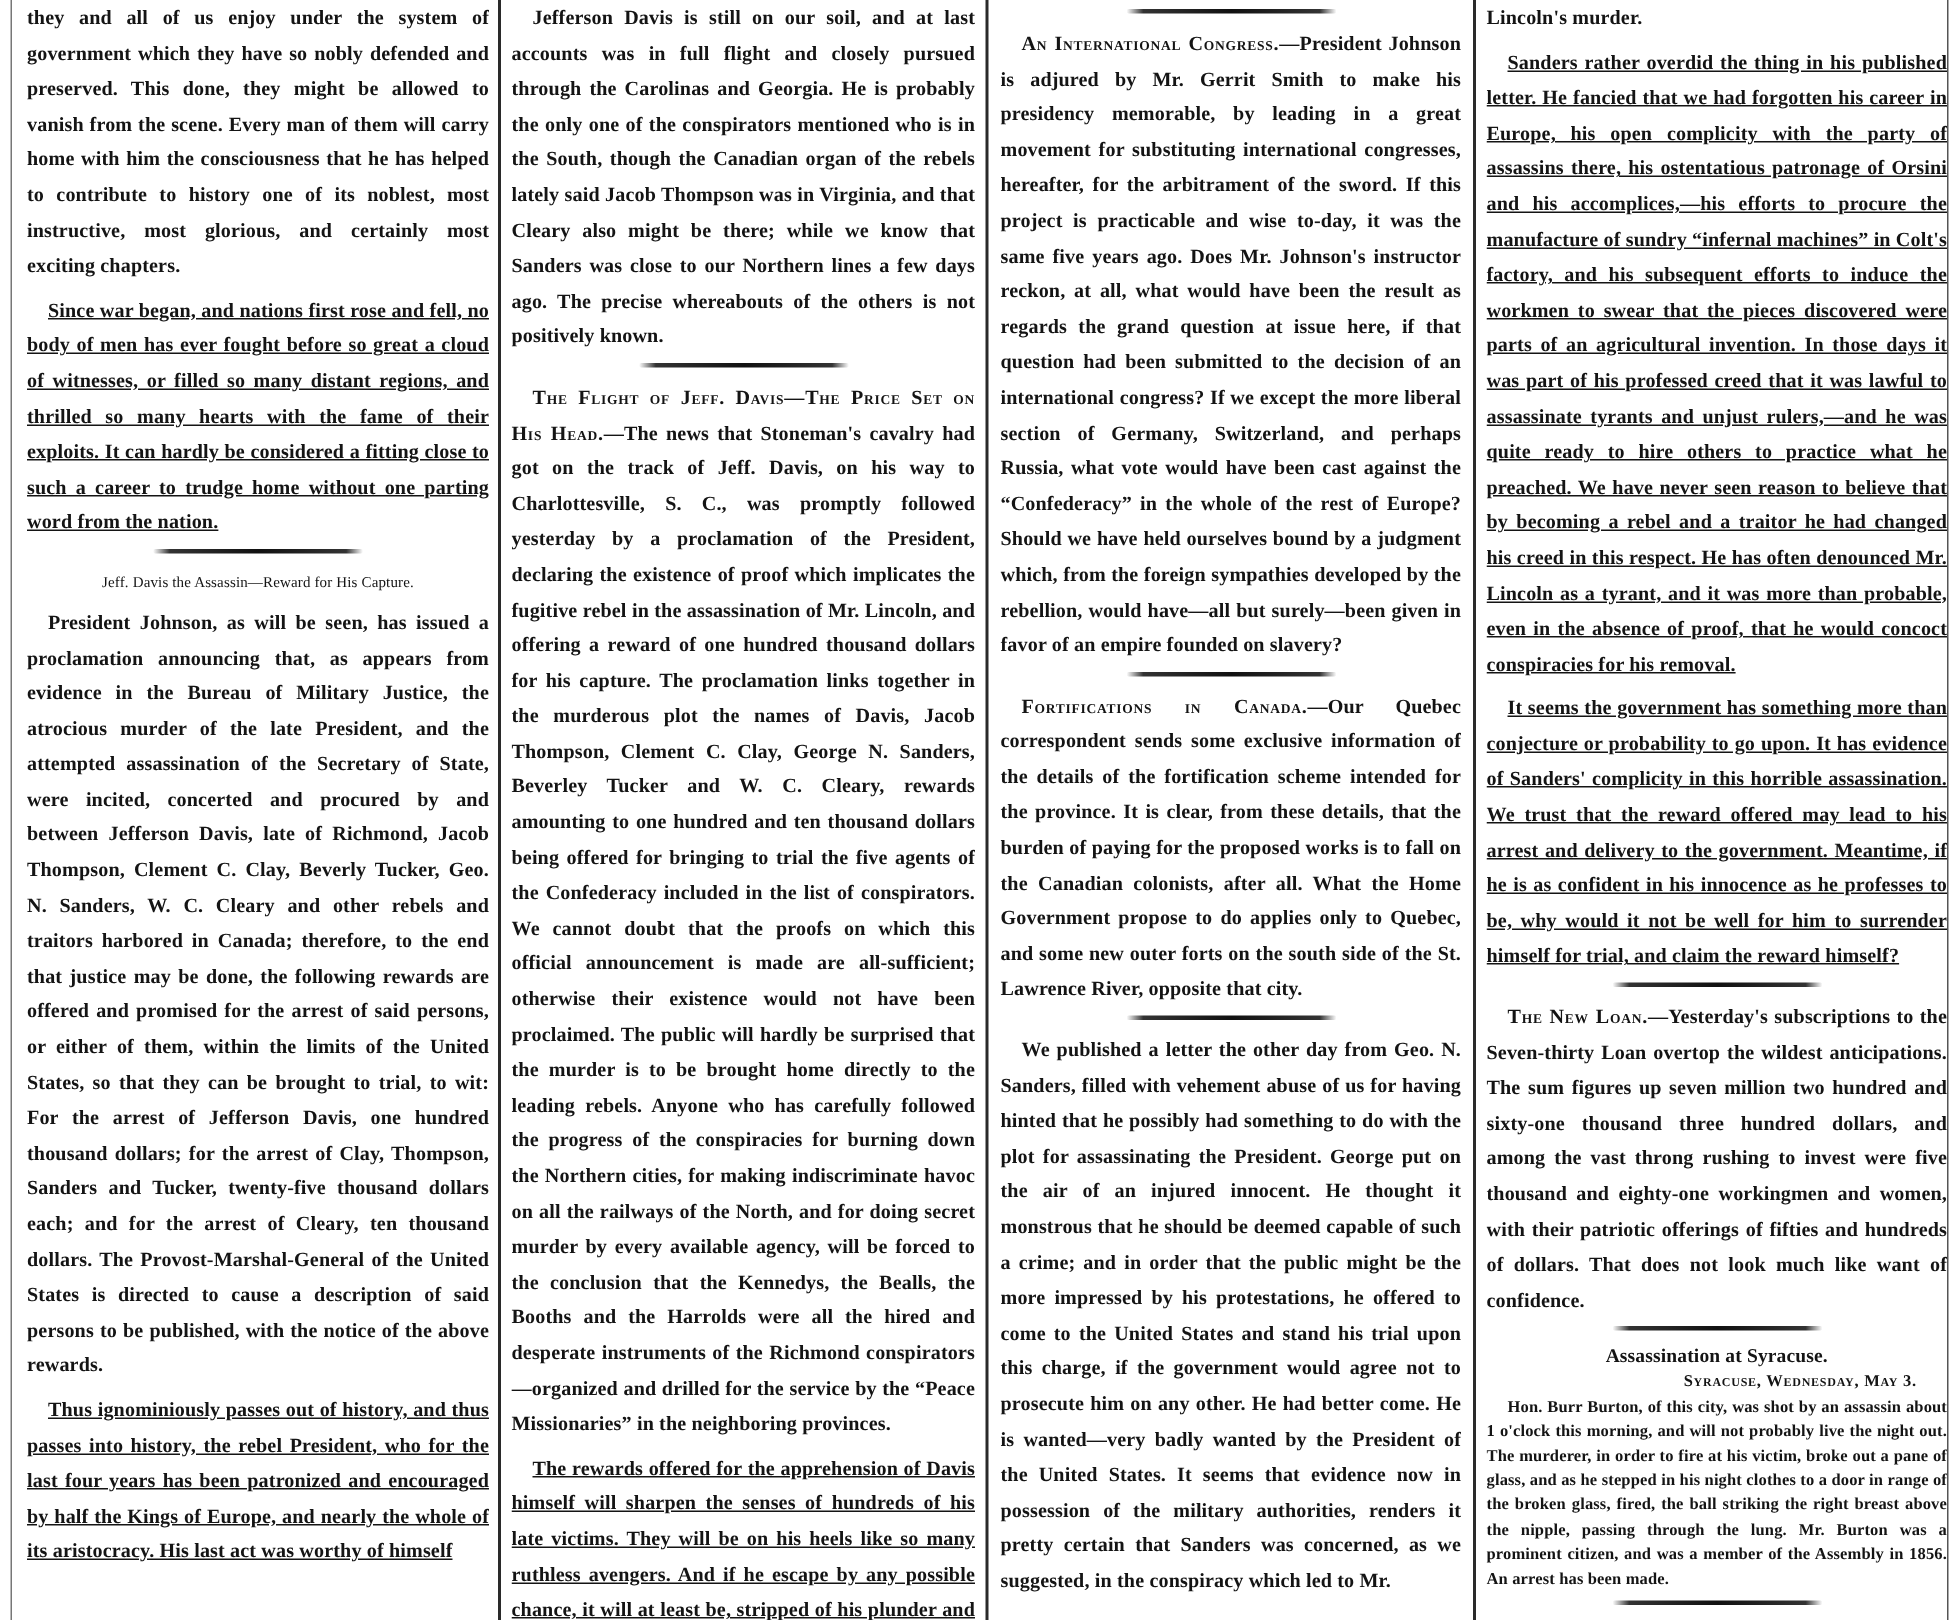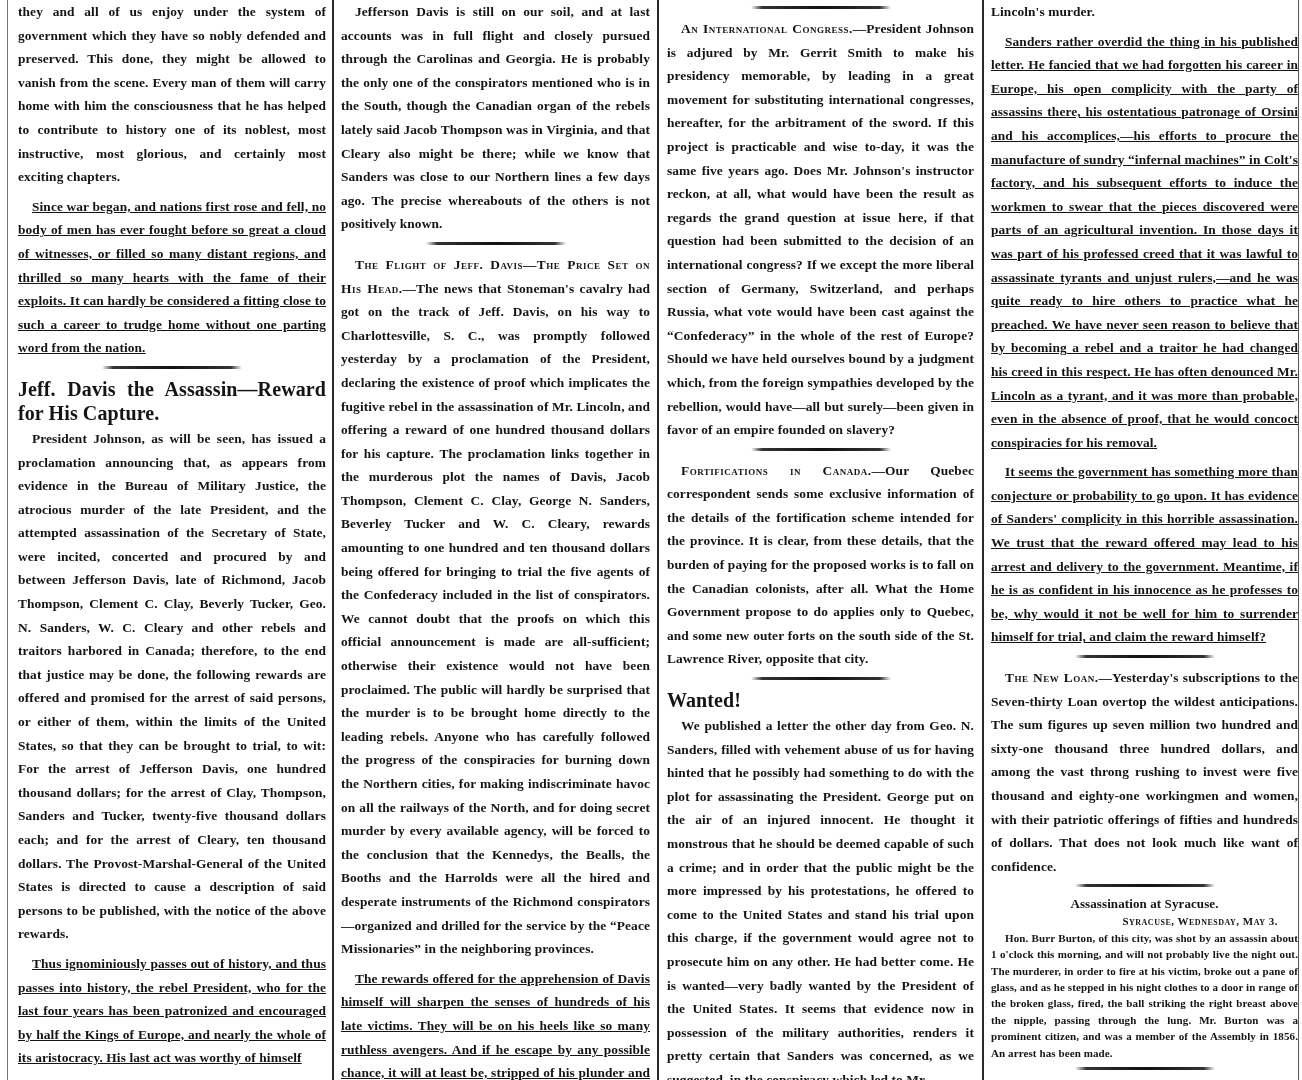--- a/index.html
+++ b/index.html
@@ -27,21 +27,21 @@
   .v2 { left: 332px; height: 1080px; }
   .v3 { left: 657px; height: 1080px; }
   .v4 { left: 982px; height: 1080px; }
   .v5 { left: 1298px; top: 0; height: 1080px; width: 1px; background: #555; }
   .rule {
     height: 3px; margin: 6px auto 8px auto; width: 140px;
     background: linear-gradient(90deg, transparent 0%, #333 8%, #111 50%, #333 92%, transparent 100%);
     border-radius: 2px;
   }
   .headline {
-    font-weight: bold; font-size: 20px; line-height: 24px;
+    font-weight: normal; text-align: center; font-size: 10px; line-height: 24px;
     margin: 4px 0 2px 0; font-family: "Liberation Serif", "DejaVu Serif", serif;
   }
   .sc { font-variant: small-caps; letter-spacing: 0.5px; }
   .small { font-size: 11px; line-height: 16.4px; }
   .dateline { text-align: right; padding-right: 20px; }
   .subhead { text-align: center; font-size: 13px; line-height: 18px; font-weight: bold; margin-top: 2px; }
 </style>
 </head>
 <body>
 
@@ -67,21 +67,20 @@
     <p class="ind"><span class="sc">The Flight of Jeff. Davis—The Price Set on His Head.</span><span>—The news that Stoneman's cavalry had got on the track of Jeff. Davis, on his way to Charlottesville, S. C., was promptly followed yesterday by a proclamation of the President, declaring the existence of proof which implicates the fugitive rebel in the assassination of Mr. Lincoln, and offering a reward of one hundred thousand dollars for his capture. The proclamation links together in the murderous plot the names of Davis, Jacob Thompson, Clement C. Clay, George N. Sanders, Beverley Tucker and W. C. Cleary, rewards amounting to one hundred and ten thousand dollars being offered for bringing to trial the five agents of the Confederacy included in the list of conspirators. We cannot doubt that the proofs on which this official announcement is made are all-sufficient; otherwise their existence would not have been proclaimed. The public will hardly be surprised that the murder is to be brought home directly to the leading rebels. Anyone who has carefully followed the progress of the conspiracies for burning down the Northern cities, for making indiscriminate havoc on all the railways of the North, and for doing secret murder by every available agency, will be forced to the conclusion that the Kennedys, the Bealls, the Booths and the Harrolds were all the hired and desperate instruments of the Richmond conspirators—organized and drilled for the service by the “Peace Missionaries” in the neighboring provinces.</span></p>
     <p class="ind">The rewards offered for the apprehension of Davis himself will sharpen the senses of hundreds of his late victims. They will be on his heels like so many ruthless avengers. And if he escape by any possible chance, it will at least be, stripped of his plunder and hounded from every refuge the wide conti-</p>
   </div>
 
   <div class="col col3">
     <div class="rule"></div>
     <p class="ind"><span class="sc">An International Congress.</span><span>—President Johnson is adjured by Mr. Gerrit Smith to make his presidency memorable, by leading in a great movement for substituting international congresses, hereafter, for the arbitrament of the sword. If this project is practicable and wise to-day, it was the same five years ago. Does Mr. Johnson's instructor reckon, at all, what would have been the result as regards the grand question at issue here, if that question had been submitted to the decision of an international congress? If we except the more liberal section of Germany, Switzerland, and perhaps Russia, what vote would have been cast against the “Confederacy” in the whole of the rest of Europe? Should we have held ourselves bound by a judgment which, from the foreign sympathies developed by the rebellion, would have—all but surely—been given in favor of an empire founded on slavery?</span></p>
     <div class="rule"></div>
     <p class="ind"><span class="sc">Fortifications in Canada.</span><span>—Our Quebec correspondent sends some exclusive information of the details of the fortification scheme intended for the province. It is clear, from these details, that the burden of paying for the proposed works is to fall on the Canadian colonists, after all. What the Home Government propose to do applies only to Quebec, and some new outer forts on the south side of the St. Lawrence River, opposite that city.</span></p>
     <div class="rule"></div>
-    <div class="headline">Wanted!</div>
     <p class="ind">We published a letter the other day from Geo. N. Sanders, filled with vehement abuse of us for having hinted that he possibly had something to do with the plot for assassinating the President. George put on the air of an injured innocent. He thought it monstrous that he should be deemed capable of such a crime; and in order that the public might be the more impressed by his protestations, he offered to come to the United States and stand his trial upon this charge, if the government would agree not to prosecute him on any other. He had better come. He is wanted—very badly wanted by the President of the United States. It seems that evidence now in possession of the military authorities, renders it pretty certain that Sanders was concerned, as we suggested, in the conspiracy which led to Mr.</p>
   </div>
 
   <div class="col col4">
     <p>Lincoln's murder.</p>
     <p class="ind">Sanders rather overdid the thing in his published letter. He fancied that we had forgotten his career in Europe, his open complicity with the party of assassins there, his ostentatious patronage of Orsini and his accomplices,—his efforts to procure the manufacture of sundry “infernal machines” in Colt's factory, and his subsequent efforts to induce the workmen to swear that the pieces discovered were parts of an agricultural invention. In those days it was part of his professed creed that it was lawful to assassinate tyrants and unjust rulers,—and he was quite ready to hire others to practice what he preached. We have never seen reason to believe that by becoming a rebel and a traitor he had changed his creed in this respect. He has often denounced Mr. Lincoln as a tyrant, and it was more than probable, even in the absence of proof, that he would concoct conspiracies for his removal.</p>
     <p class="ind">It seems the government has something more than conjecture or probability to go upon. It has evidence of Sanders' complicity in this horrible assassination. We trust that the reward offered may lead to his arrest and delivery to the government. Meantime, if he is as confident in his innocence as he professes to be, why would it not be well for him to surrender himself for trial, and claim the reward himself?</p>
     <div class="rule"></div>
     <p class="ind"><span class="sc">The New Loan.</span><span>—Yesterday's subscriptions to the Seven-thirty Loan overtop the wildest anticipations. The sum figures up seven million two hundred and sixty-one thousand three hundred dollars, and among the vast throng rushing to invest were five thousand and eighty-one workingmen and women, with their patriotic offerings of fifties and hundreds of dollars. That does not look much like want of confidence.</span></p>
     <div class="rule"></div>

